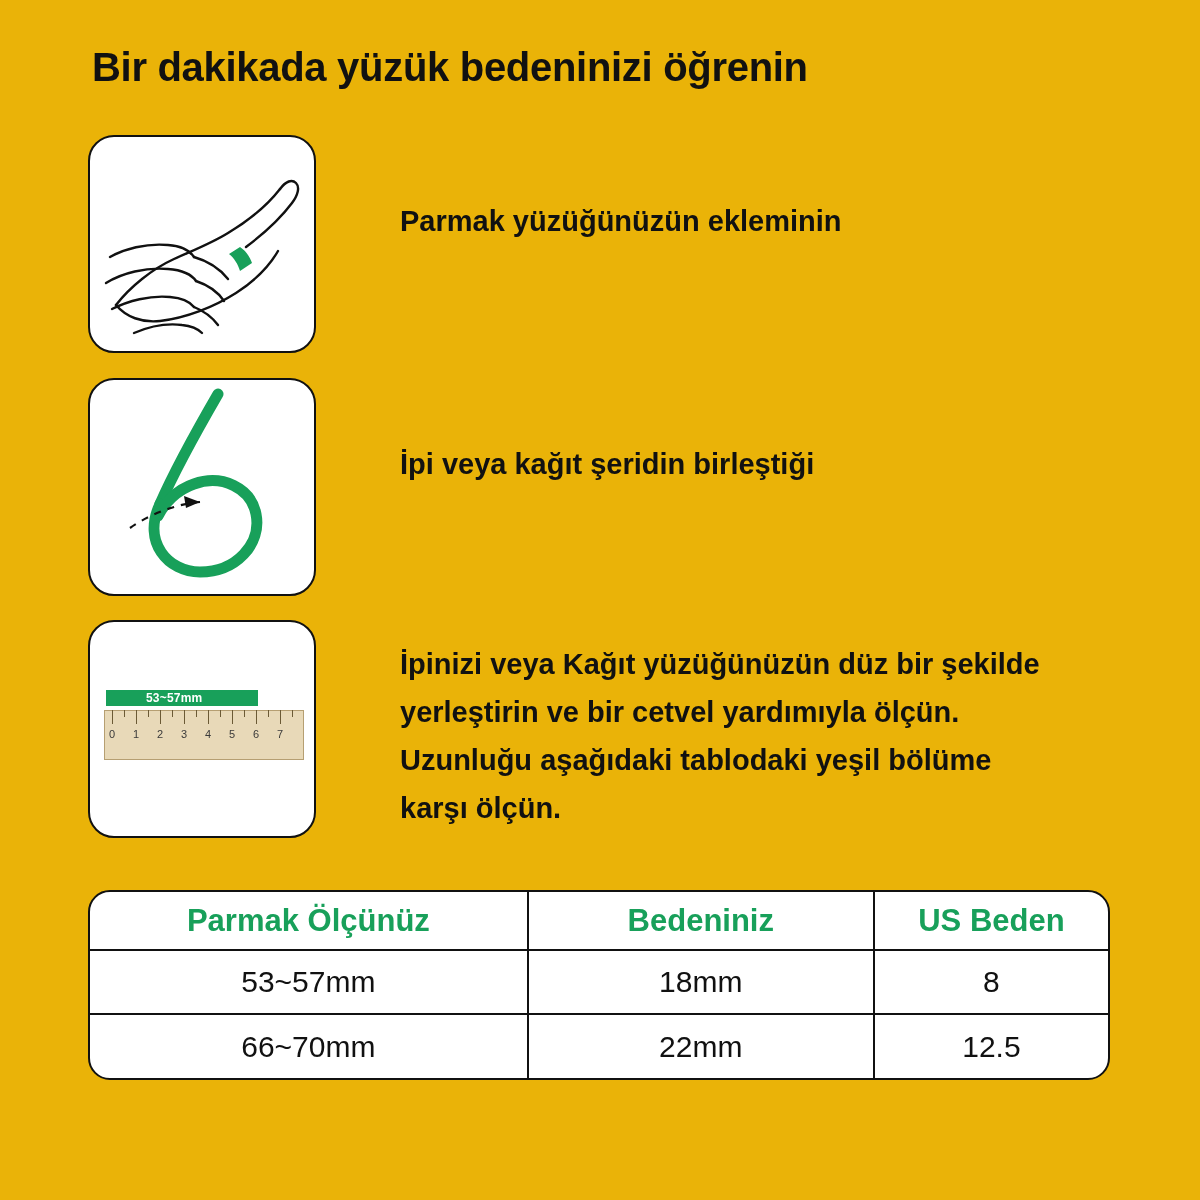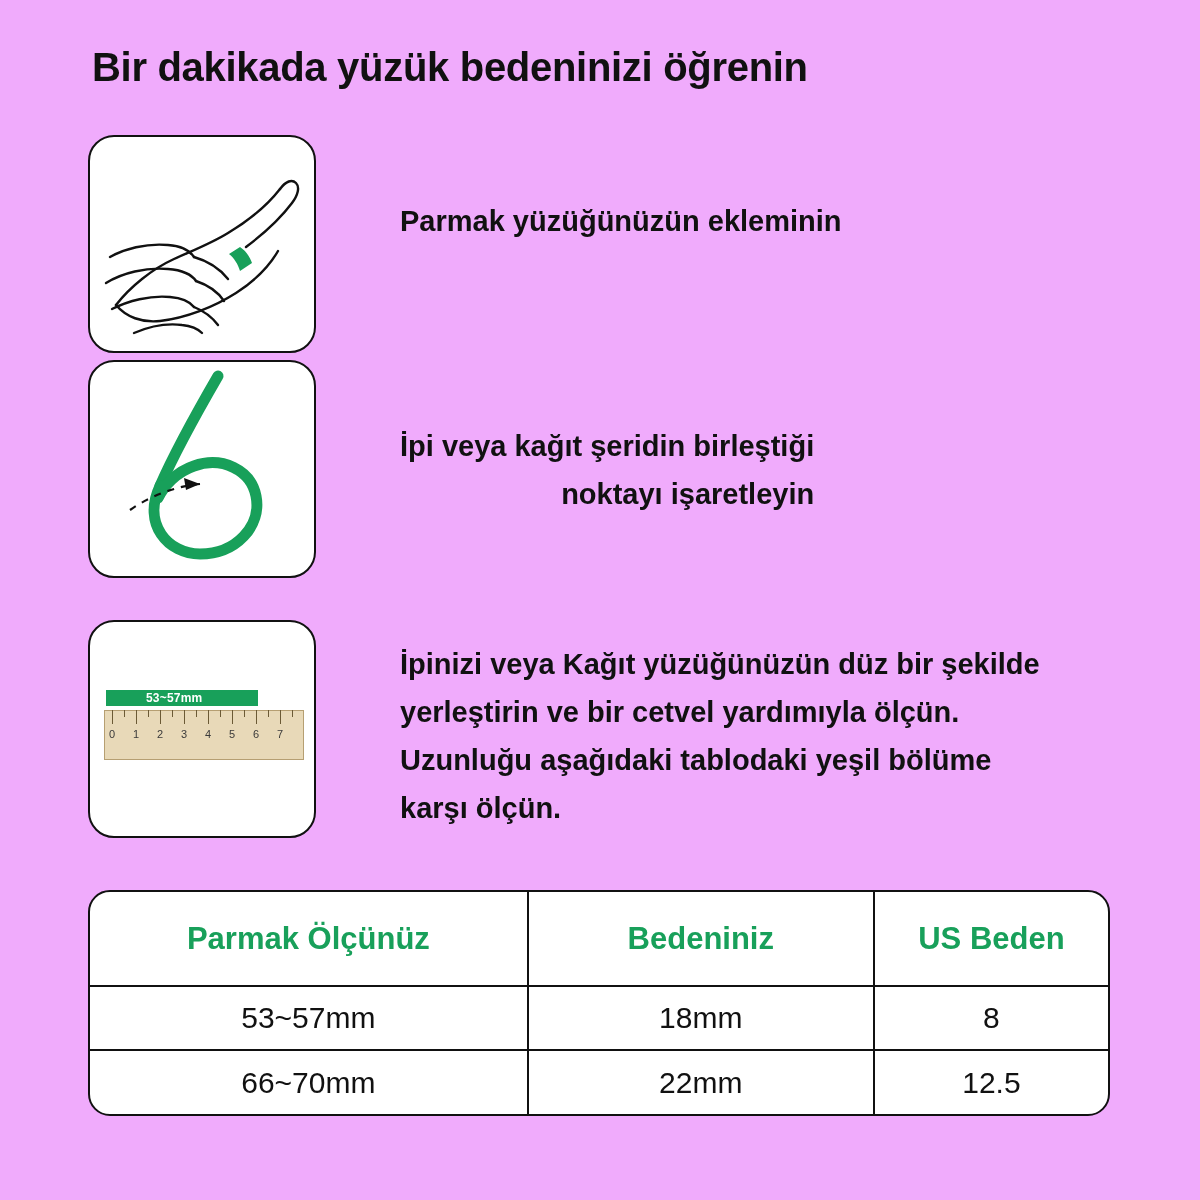--- a/index.html
+++ b/index.html
@@ -8,21 +8,21 @@
     width: 1200px; height: 1200px;
     background: #ffffff;
     font-family: "Liberation Sans", sans-serif;
     color: #111111;
     overflow: hidden;
   }
   .page {
     position: relative;
     width: 1200px;
     height: 1200px;
-    background: #f0abfc;
+    background: #eab308;
   }
   .title {
     position: absolute;
     left: 92px;
     top: 45px;
     font-size: 40px;
     font-weight: bold;
     letter-spacing: -0.3px;
     color: #111111;
     white-space: nowrap;
@@ -50,21 +50,21 @@
     margin-left: 84px;
     font-size: 29px;
     line-height: 48px;
     color: #111111;
     padding-top: 4px;
   }
   .step-text .line { display: block; white-space: nowrap; font-weight: bold; }
 
   #step1 { top: 135px; }
   #step1 .step-text { padding-top: 62px; }
-  #step2 { top: 360px; text-align: right; }
+  #step2 { top: 378px; }
   #step2 .step-text { padding-top: 62px; }
   #step3 { top: 620px; }
   #step3 .step-icon { height: 218px; }
   #step3 .step-text { padding-top: 20px; }
 
   
   .table-wrap {
     position: absolute;
     left: 88px;
     top: 890px;
@@ -83,21 +83,21 @@
     text-align: center;
     border-right: 2px solid #111111;
     border-bottom: 2px solid #111111;
   }
   th:last-child, td:last-child { border-right: none; }
   tr:last-child td { border-bottom: none; }
   thead th {
     color: #18a05a;
     font-size: 31px;
     font-weight: bold;
-    height: 94px;
+    height: 58px;
     padding: 0 6px;
   }
   tbody td {
     font-size: 30px;
     height: 64px;
     color: #111111;
   }
   col.c1 { width: 43%; }
   col.c2 { width: 34%; }
   col.c3 { width: 23%; }
@@ -194,21 +194,20 @@
           <path d="M70 124 C52 162 78 192 110 192 C146 192 172 164 166 134 C161 108 132 94 104 104 C86 110 74 124 68 136"></path>
         </g>
         <g stroke="#111111" stroke-width="2.2" stroke-dasharray="7 7" fill="none">
           <path d="M40 148 C60 134 86 124 110 122"></path>
         </g>
         <path d="M110 122 l-16 -6 l2 12 z" fill="#111111"></path>
       </svg>
     </div>
     <div class="step-text">
       <span class="line">İpi veya kağıt şeridin birleştiği</span>
-      <span class="line">noktayı işaretleyin</span>
     </div>
   </div>
 
   <div class="step" id="step3">
     <div class="step-icon">
       <div class="ruler-box">
         <div class="green-strip"></div>
         <div class="strip-label">53~57mm</div>
         <div class="ruler-body"></div>
         <div class="ruler-ticks">

